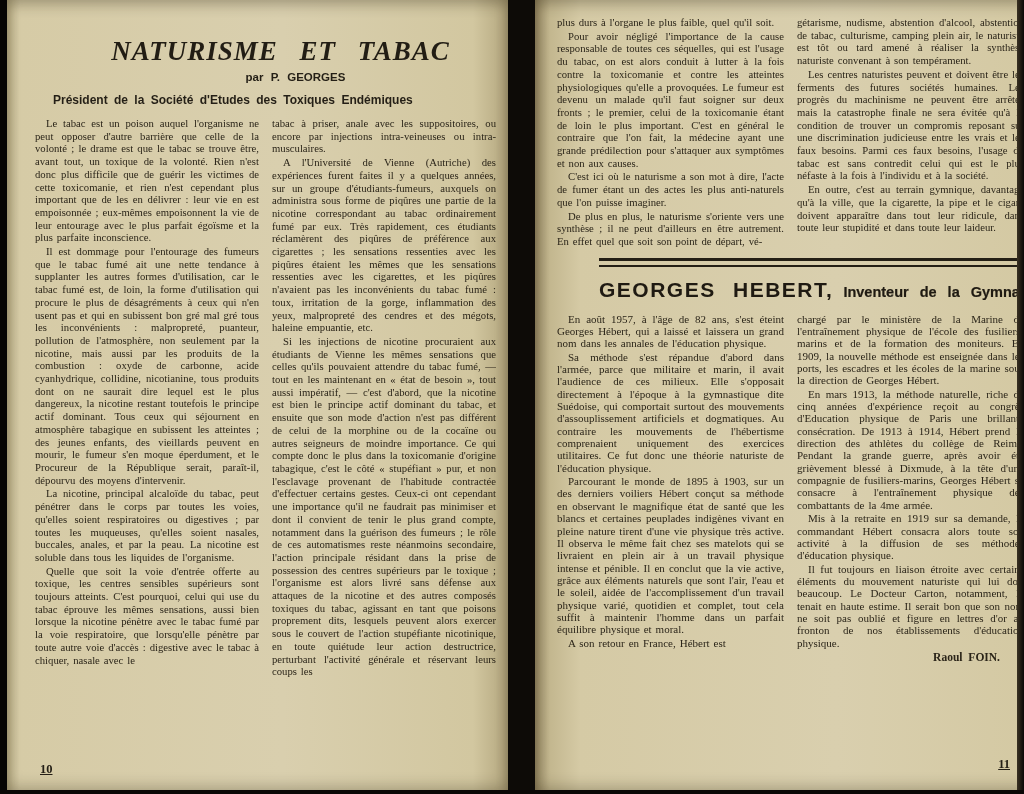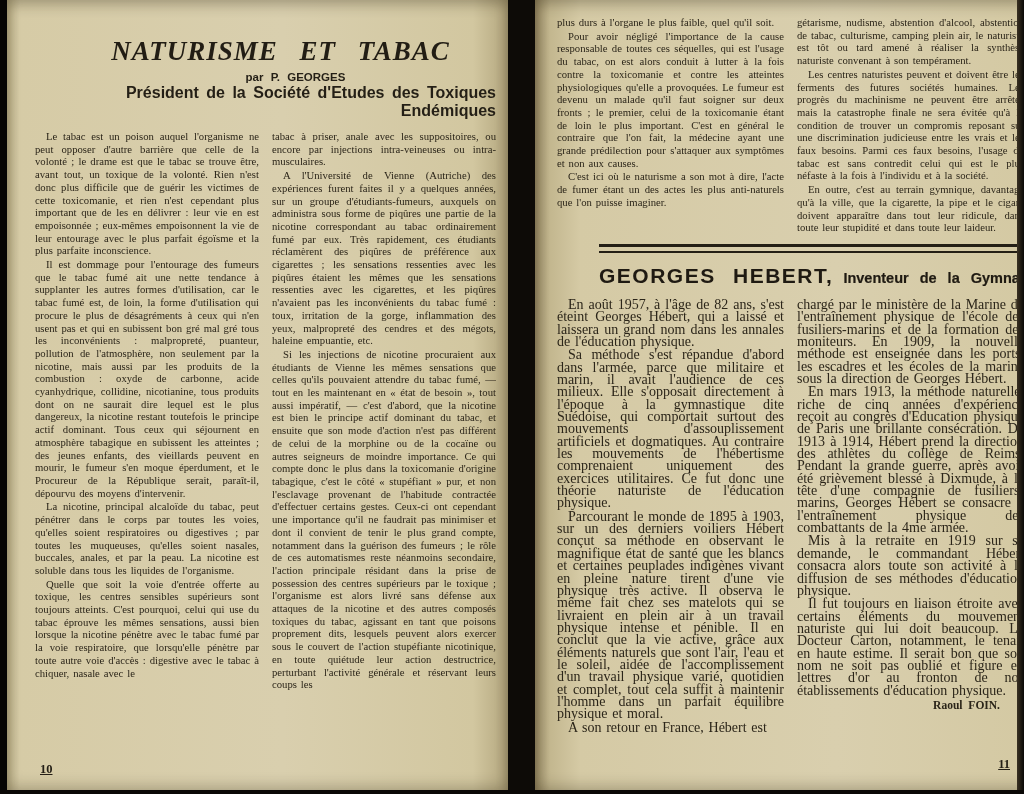--- a/index.html
+++ b/index.html
@@ -17,30 +17,30 @@
     padding:16px 14px 0 22px;}
   .edge-left{position:absolute;left:0;top:0;width:7px;height:794px;background:#060504;}
   .edge-right{position:absolute;right:0;top:0;width:7px;height:794px;
     background:linear-gradient(90deg,#3a3122,#0a0806);}
   .edge-bottom{position:absolute;left:0;bottom:0;width:1024px;height:4px;background:#0a0806;}
 
   .title{font-style:italic;font-weight:bold;font-size:27px;letter-spacing:1px;
          word-spacing:14px;text-align:center;margin:22px 0 2px 30px;color:#221d14;}
   .byline{font-family:"Liberation Sans",sans-serif;font-weight:bold;font-size:11.5px;
           text-align:center;margin:4px 0 1px 60px;word-spacing:4px;color:#241f16;}
-  .byline-role{font-family:"Liberation Sans",sans-serif;font-weight:bold;font-size:16px;
-          text-align:right;margin:1px 0 10px 18px;word-spacing:3px;color:#241f16;}
+  .byline-role{font-family:"Liberation Sans",sans-serif;font-weight:bold;font-size:12px;
+          text-align:left;margin:10px 0 10px 18px;word-spacing:3px;color:#241f16;}
 
   .cols{display:flex;gap:13px;}
   .col{width:225px;}
   .page-right .col{width:230px;}
   .para{font-size:10.7px;line-height:12.7px;text-align:justify;margin:0 0 1px 0;
         text-indent:11px;color:#2b2519;word-spacing:1.2px;}
   .noindent{text-indent:0;}
-  .tight .para{font-size:14px;line-height:12.35px;}
+  .tight .para{font-size:11px;line-height:12.35px;}
 
   .double-rule{height:4px;border-top:3px solid #241f15;border-bottom:2px solid #241f15;
          margin:9px 2px 8px 42px;}
   .heading2{font-family:"Liberation Sans",sans-serif;margin:2px 0 10px 42px;
          white-space:nowrap;color:#1f1a12;}
   .heading2 .name{font-weight:bold;font-size:21px;letter-spacing:1.5px;word-spacing:10px;}
   .heading2 .rest{font-weight:bold;font-size:14.5px;word-spacing:7px;margin-left:10px;
          -webkit-text-stroke:.2px;}
   .signature{font-weight:bold;font-size:11.5px;text-align:right;padding-right:24px;
          margin-top:2px;word-spacing:3px;}
@@ -72,20 +72,21 @@
     </div>
     <div class="pagenum pagenum-left">10</div>
   </div>
 
   <div class="page page-right">
     <div class="cols">
       <div class="col">
           <p class="para noindent">plus durs à l'organe le plus faible, quel qu'il soit.</p>
           <p class="para">Pour avoir négligé l'importance de la cause responsable de toutes ces séquelles, qui est l'usage du tabac, on est alors conduit à lutter à la fois contre la toxicomanie et contre les atteintes physiologiques qu'elle a provoquées. Le fumeur est devenu un malade qu'il faut soigner sur deux fronts ; le premier, celui de la toxicomanie étant de loin le plus important. C'est en général le contraire que l'on fait, la médecine ayant une grande prédilection pour s'attaquer aux symptômes et non aux causes.</p>
           <p class="para">C'est ici où le naturisme a son mot à dire, l'acte de fumer étant un des actes les plus anti-naturels que l'on puisse imaginer.</p>
+          <p class="para">De plus en plus, le naturisme s'oriente vers une synthèse ; il ne peut d'ailleurs en être autrement. En effet quel que soit son point de départ, vé-</p>
         </div>
       <div class="col">
           <p class="para noindent">gétarisme, nudisme, abstention d'alcool, abstention de tabac, culturisme, camping plein air, le naturiste est tôt ou tard amené à réaliser la synthèse naturiste convenant à son tempérament.</p>
           <p class="para">Les centres naturistes peuvent et doivent être les ferments des futures sociétés humaines. Les progrès du machinisme ne peuvent être arrêtés mais la catastrophe finale ne sera évitée qu'à la condition de trouver un compromis reposant sur une discrimination judicieuse entre les vrais et les faux besoins. Parmi ces faux besoins, l'usage du tabac est sans contredit celui qui est le plus néfaste à la fois à l'individu et à la société.</p>
           <p class="para">En outre, c'est au terrain gymnique, davantage qu'à la ville, que la cigarette, la pipe et le cigare doivent apparaître dans tout leur ridicule, dans toute leur stupidité et dans toute leur laideur.</p>
         </div>
     </div>
     <div class="double-rule"></div>
     <h2 class="heading2"><span class="name">GEORGES HEBERT,</span><span class="rest">Inventeur de la Gymnastique naturelle</span></h2>
     <div class="cols tight">

